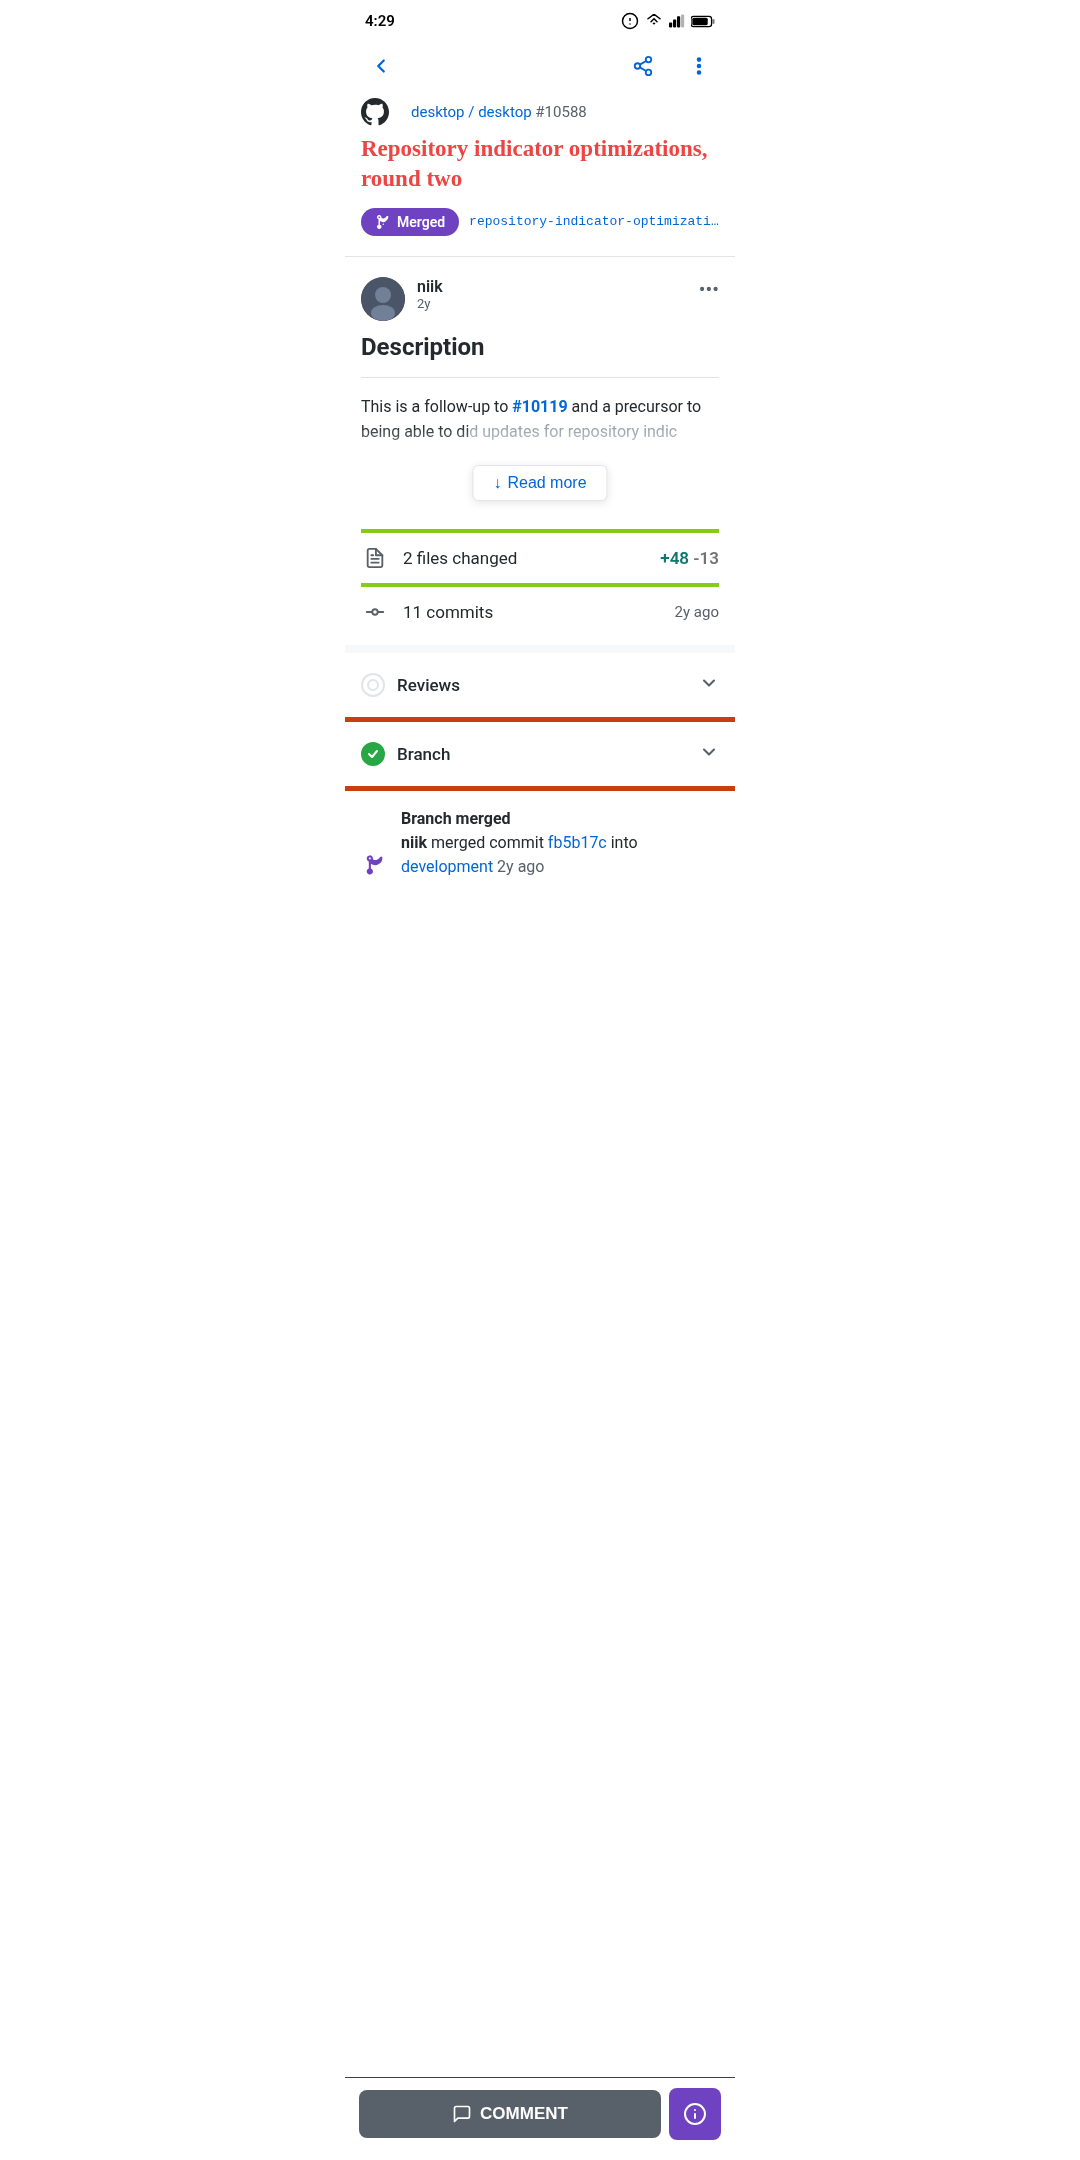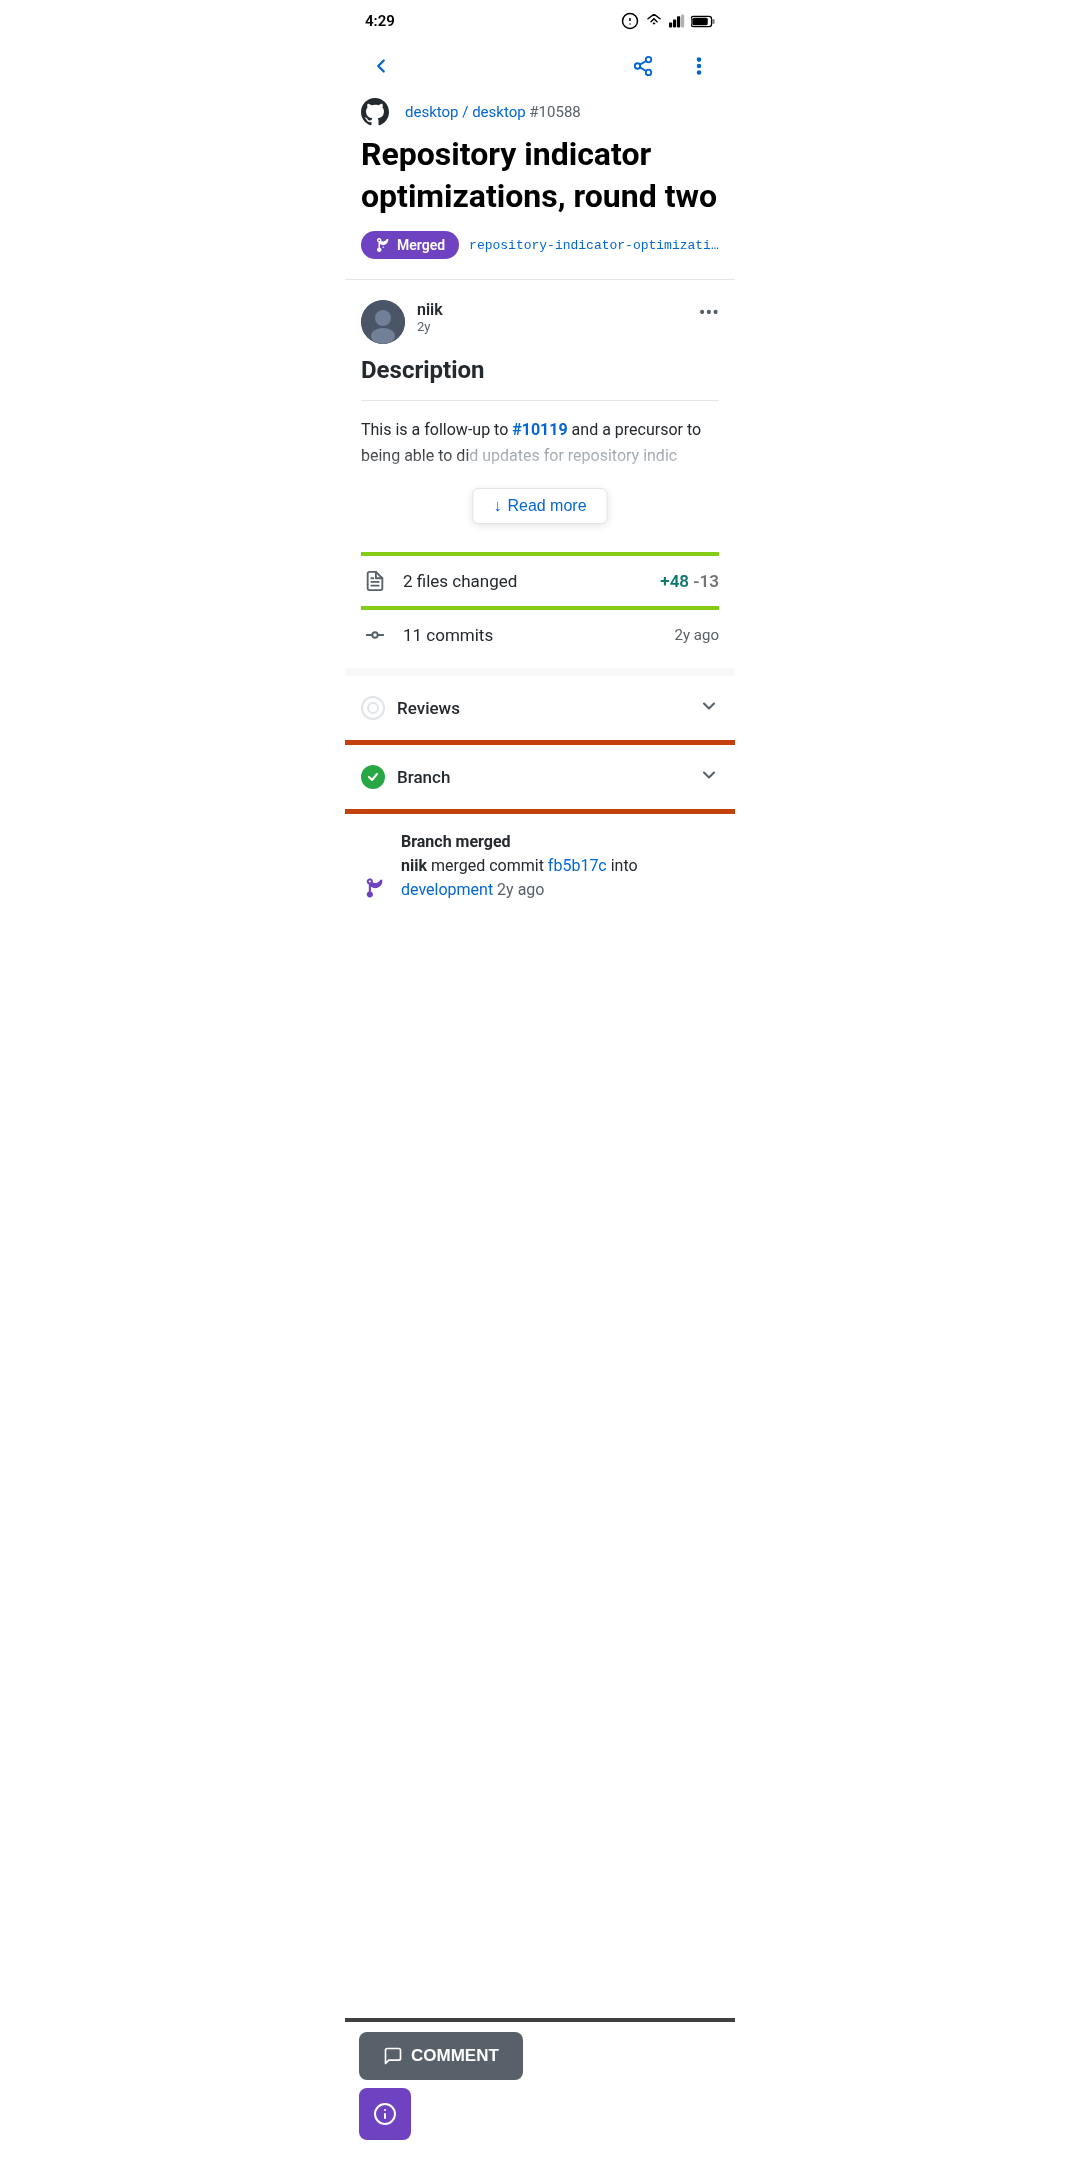--- a/index.html
+++ b/index.html
@@ -60,39 +60,40 @@
 
     
     .content {
       padding: 0 16px;
     }
 
     
     .breadcrumb {
       display: flex;
       align-items: center;
-      gap: 16px;
+      gap: 22px;
       margin-bottom: 8px;
     }
     .breadcrumb-logo {
       width: 28px;
       height: 28px;
     }
     .breadcrumb-text {
       font-size: 15px;
       color: #586069;
     }
 
     
     .pr-title {
-      font-size: 32px;
+      font-size: 23px;
       font-weight: 700;
-      color: #000000;
+      color: #ef4444;
       line-height: 1.3;
       margin-bottom: 14px;
+      font-family: Liberation Serif, serif;
     }
 
     
     .badges-row {
       display: flex;
       align-items: center;
       gap: 10px;
       margin-bottom: 20px;
       overflow: hidden;
     }
@@ -345,28 +346,27 @@
     }
 
     
     .bottom-bar {
       position: fixed;
       bottom: 0;
       left: 50%;
       transform: translateX(-50%);
       width: 390px;
       display: flex;
-      align-items: flex-start;
+      align-items: center;
       justify-content: flex-end;
       padding: 10px 14px 20px;
       background: #fff;
-      border-top: 4px solid #404040;
+      border-top: 1px solid #404040;
       gap: 8px;
       z-index: 100;
-      flex-direction: column;
     }
     .comment-btn {
       display: flex;
       align-items: center;
       gap: 8px;
       background: #586069;
       color: #fff;
       border: none;
       border-radius: 8px;
       padding: 14px 24px;

